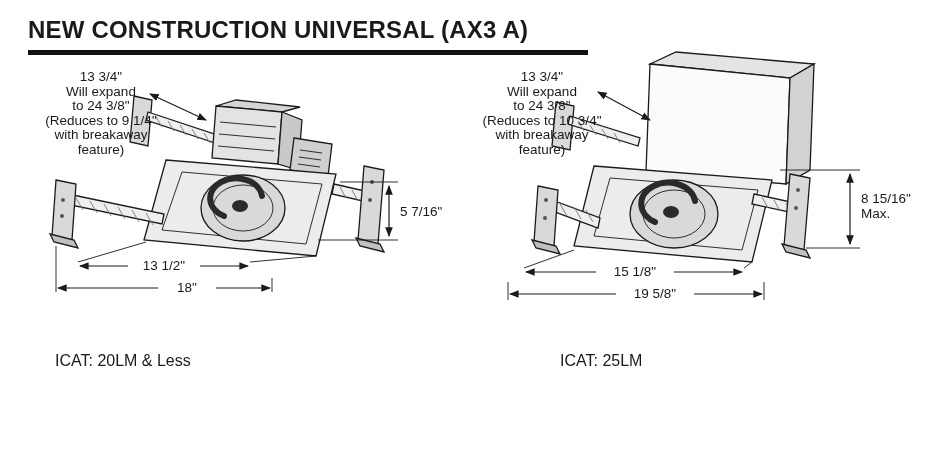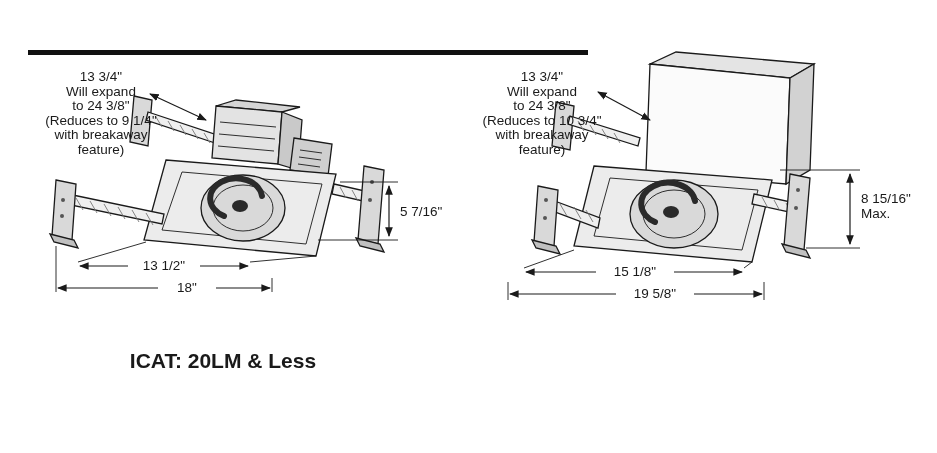--- a/index.html
+++ b/index.html
@@ -48,40 +48,40 @@
     font-size: 13.5px;
     line-height: 15px;
     background: #ffffff;
     text-align: center;
     padding: 1px 3px;
     white-space: nowrap;
   }
   .dim-label.side { text-align: left; background: transparent; }
   .caption {
     position: absolute;
-    text-align: center;
-    font-weight: bold;
-    font-size: 21px;
+    font-weight: normal;
+    font-size: 16px;
     line-height: 25px;
     white-space: nowrap;
   }
   .caption-left { left: 55px; top: 348px; width: 336px; }
   .caption-right { left: 560px; top: 348px; width: 280px; }
 
   
   .outline { stroke: #1a1a1a; stroke-width: 1.3; }
   .thin    { stroke: #1a1a1a; stroke-width: 0.9; fill: none; }
   .dimln   { stroke: #1a1a1a; stroke-width: 1.2; fill: none; }
   .hatch   { stroke: #777777; stroke-width: 0.9; fill: none; }
 </style>
 </head>
 <body>
 
 <div class="page">
 
+  <h1 class="page-title">NEW CONSTRUCTION UNIVERSAL (AX3 A)</h1>
   <div class="title-rule"></div>
 
   <svg class="drawing-svg" viewBox="0 0 937 453" aria-hidden="true">
     <defs>
       <marker id="arr" viewBox="0 0 10 10" refX="9" refY="5" markerWidth="8" markerHeight="8" orient="auto-start-reverse">
         <path d="M0,1 L10,5 L0,9 z" fill="#1a1a1a"></path>
       </marker>
     </defs>
 
     <g>
@@ -201,14 +201,17 @@
   <div class="dim-label side" style="left:858px; top:190px;">
     <div>8 15/16"</div>
     <div>Max.</div>
   </div>
   <div class="dim-label" style="left:596px; top:263px; width:78px;">15 1/8"</div>
   <div class="dim-label" style="left:616px; top:285px; width:78px;">19 5/8"</div>
 
   <div class="caption caption-left">
     <div>ICAT: 20LM &amp; Less</div>
   </div>
+  <div class="caption caption-right">
+    <div>ICAT: 25LM</div>
+  </div>
 
 </div>
 
 </body></html>

